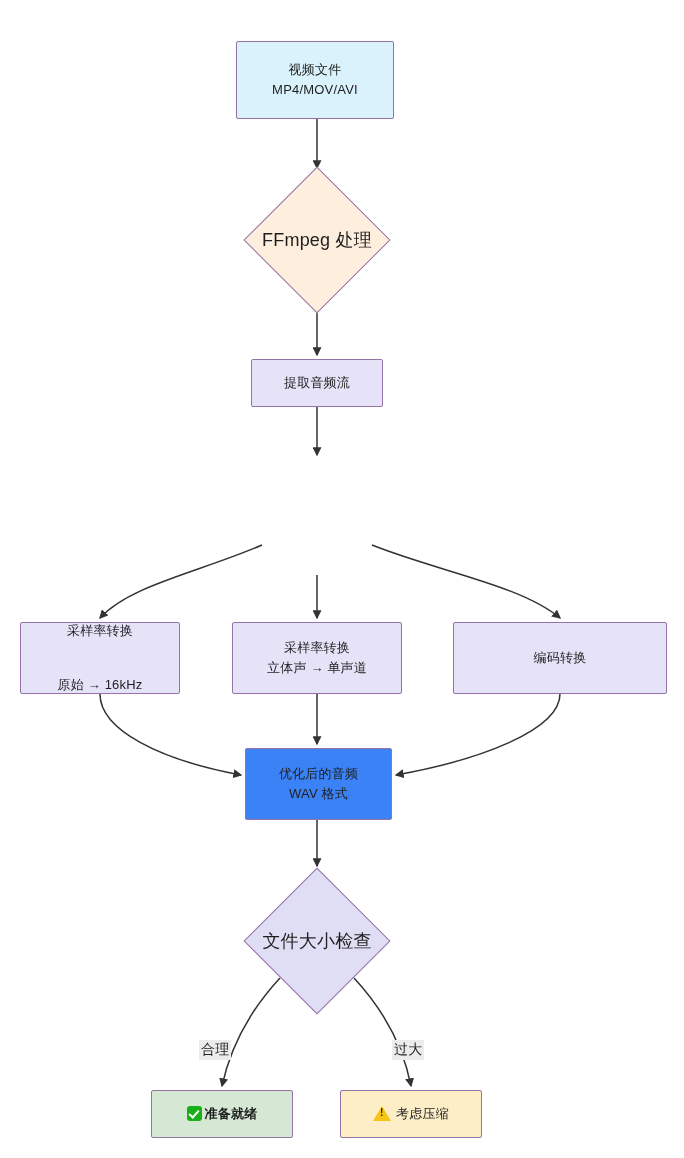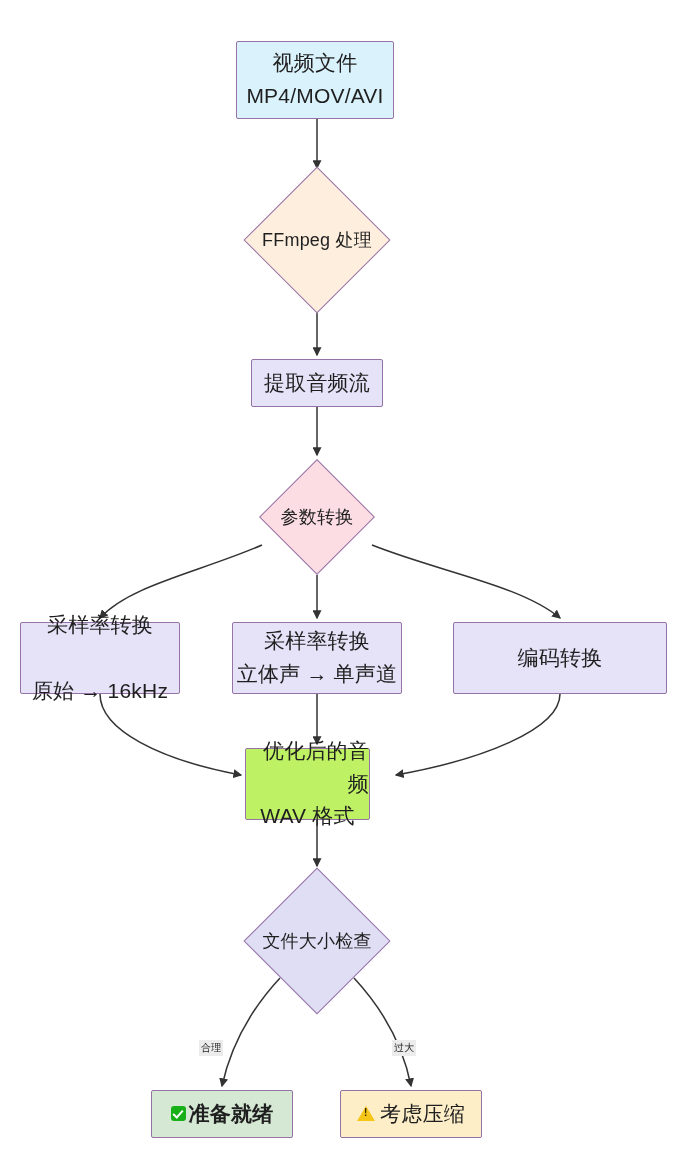--- a/index.html
+++ b/index.html
@@ -29,21 +29,21 @@
   }
   .node {
     position: absolute;
     box-sizing: border-box;
     display: flex;
     flex-direction: column;
     align-items: center;
     justify-content: center;
     text-align: center;
     color: #1f1f1f;
-    font-size: 21px;
+    font-size: 13px;
     line-height: 1.55;
     letter-spacing: 0.2px;
   }
   .rect {
     border: 1.4px solid #9673a6;
     border-radius: 2px;
   }
   .node .line2 { white-space: nowrap; }
 
   
@@ -66,21 +66,21 @@
     z-index: 2;
     font-size: 18px;
     color: #1f1f1f;
     white-space: nowrap;
     letter-spacing: 0.2px;
   }
   .edge-label {
     position: absolute;
     background: #ececec;
     color: #1f1f1f;
-    font-size: 10px;
+    font-size: 14px;
     padding: 1px 2px;
     white-space: nowrap;
     letter-spacing: 0.2px;
   }
   .badge-ok {
     display: inline-block;
     width: 15px; height: 15px;
     background: #18b018;
     border-radius: 3px;
     position: relative;
@@ -163,40 +163,36 @@
 
   <div class="diamond-wrap" style="left:235px; top:174px; width:164px; height:132px;">
     <div class="diamond-shape" style="width:104px; height:104px; background:#fdeedd;"></div>
     <div class="diamond-label">FFmpeg 处理</div>
   </div>
 
   <div class="node rect" style="left:251px; top:359px; width:132px; height:48px; background:#e6e2f8;">
     <div>提取音频流</div>
   </div>
 
-  <div class="diamond-wrap" style="left:259px; top:459px; width:116px; height:116px;">
-    <div class="diamond-shape" style="width:82px; height:82px; background:#fbdde3;"></div>
-    <div class="diamond-label">参数转换</div>
-  </div>
 
   <div class="node rect" style="left:20px; top:622px; width:160px; height:72px; background:#e6e2f8;gap:33px;">
     <div>采样率转换</div>
     <div class="line2">原始 → 16kHz</div>
   </div>
 
   <div class="node rect" style="left:232px; top:622px; width:170px; height:72px; background:#e6e2f8;">
     <div>采样率转换</div>
     <div class="line2">立体声 → 单声道</div>
   </div>
 
   <div class="node rect" style="left:453px; top:622px; width:214px; height:72px; background:#e6e2f8;">
     <div>编码转换</div>
   </div>
 
-  <div class="node rect" style="left:245px; top:748px; width:125px; height:72px; background:#bef264;text-align:right;">
+  <div class="node rect" style="left:245px; top:748px; width:147px; height:72px; background:#3b82f6;text-align:right;">
     <div>优化后的音频</div>
     <div class="line2">WAV 格式</div>
   </div>
 
   <div class="diamond-wrap" style="left:244px; top:868px; width:146px; height:146px;">
     <div class="diamond-shape" style="width:104px; height:104px; background:#e0def5;"></div>
     <div class="diamond-label">文件大小检查</div>
   </div>
 
   <div class="edge-label" style="left:199px; top:1040px;">合理</div>

